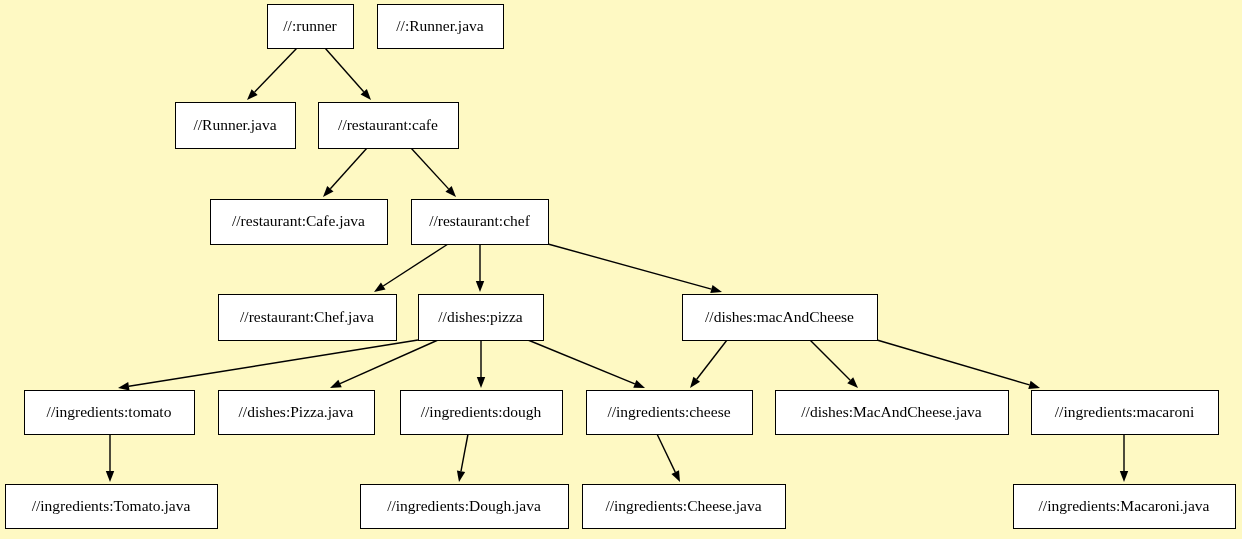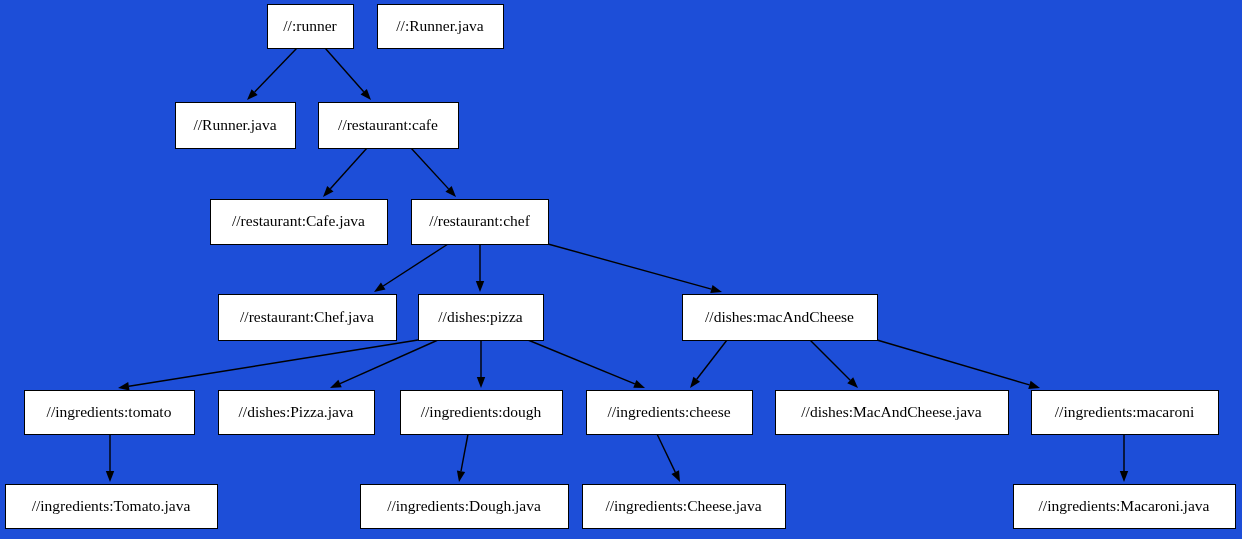--- a/index.html
+++ b/index.html
@@ -4,21 +4,21 @@
 <style>
   html, body {
     margin: 0;
     padding: 0;
     background: #ffffff;
   }
   #graph-root {
     position: relative;
     width: 1242px;
     height: 539px;
-    background: #1d4ed8;
+    background: #fef9c3;
     font-family: "Liberation Serif", "DejaVu Serif", serif;
     overflow: hidden;
   }
   #graph-svg {
     position: absolute;
     left: 0;
     top: 0;
     width: 1242px;
     height: 539px;
     display: block;

